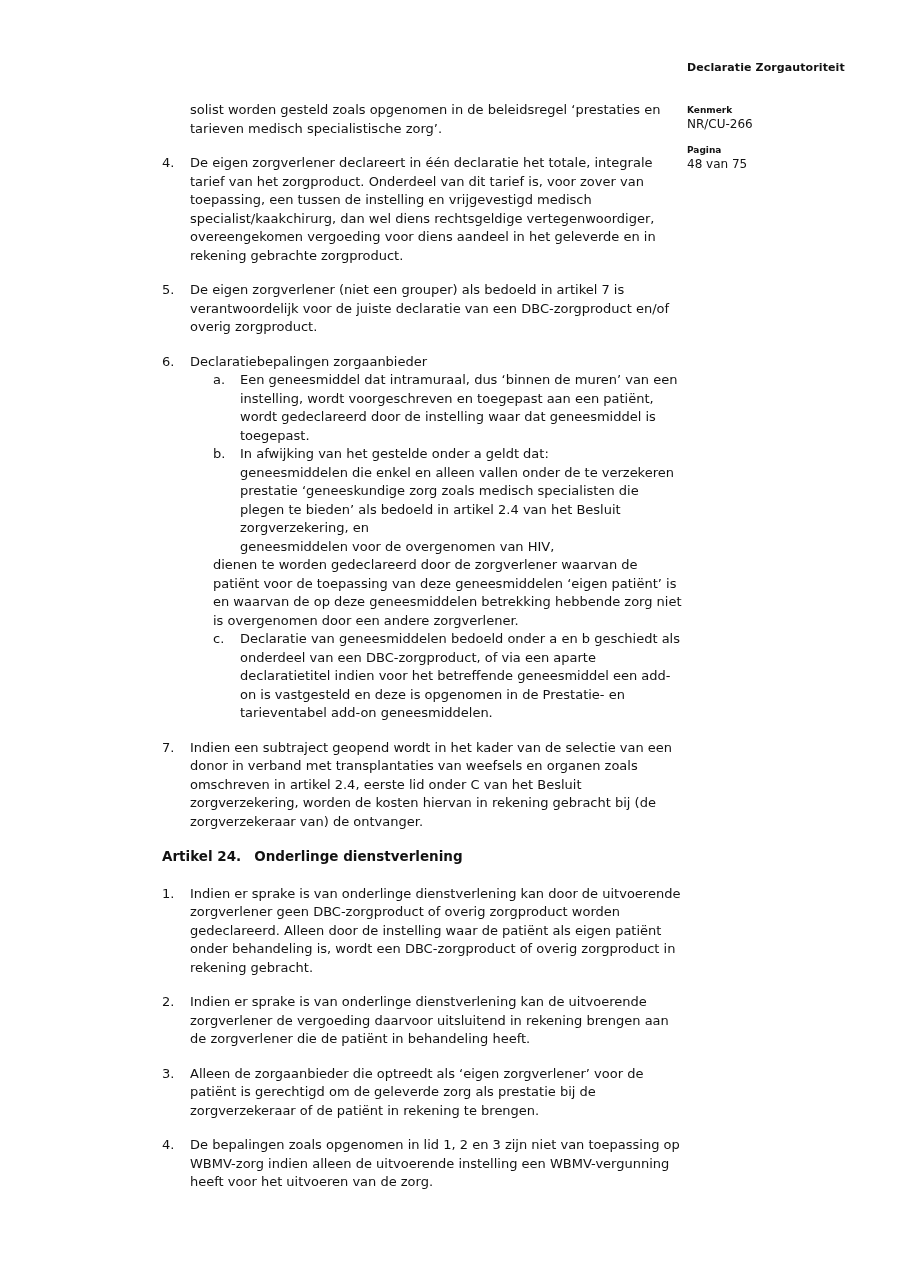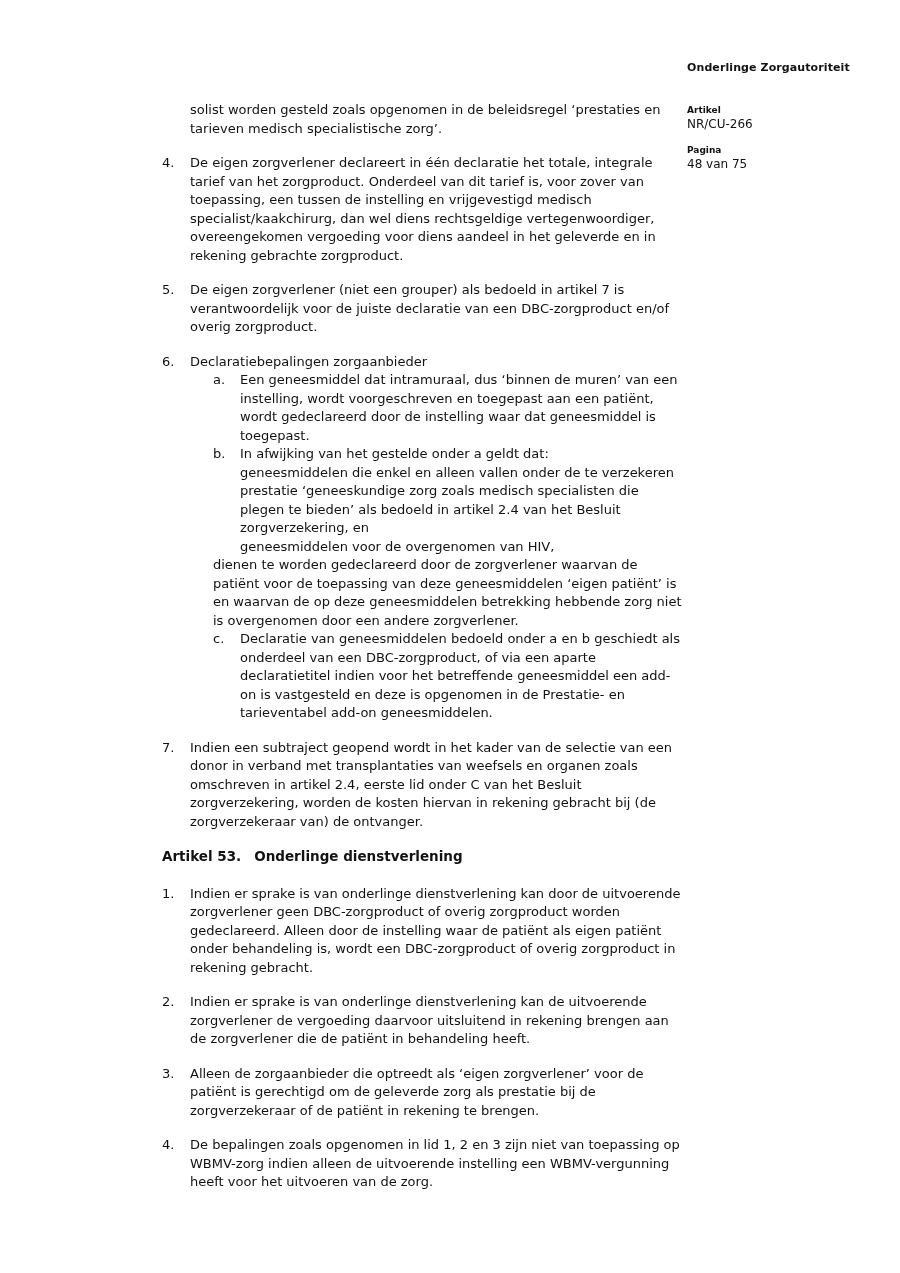--- a/index.html
+++ b/index.html
@@ -32,24 +32,24 @@
   .sub-letter { flex:0 0 27px; }
   .sub-body { flex:1; min-width:0; }
   .deep { }
   .cont-hang { margin-left:23px; }
   .article-heading { font-weight:bold; font-size:13.5px; margin:0 0 19px 0; }
   .article-heading .title { margin-left:13px; }
 </style>
 </head>
 <body>
 
-<div class="org-name">Onderlinge Zorgautoriteit</div>
+<div class="org-name">Declaratie Zorgautoriteit</div>
 
 <div class="sidebar">
-  <div class="meta-label">Artikel</div>
+  <div class="meta-label">Kenmerk</div>
   <div class="meta-value">NR/CU-266</div>
   <div class="meta-label">Pagina</div>
   <div class="meta-value">48 van 75</div>
 </div>
 
 <div class="main">
 
   <p class="intro">solist worden gesteld zoals opgenomen in de beleidsregel ‘prestaties en tarieven medisch specialistische zorg’.</p>
 
   <div class="item">
@@ -85,21 +85,21 @@
       </div>
     </div>
   </div>
 
   <div class="item">
     <span class="num">7.</span>
     <div class="itembody">Indien een subtraject geopend wordt in het kader van de selectie van een donor in verband met transplantaties van weefsels en organen zoals omschreven in artikel 2.4, eerste lid onder C van het Besluit zorgverzekering, worden de kosten hiervan in rekening gebracht bij (de zorgverzekeraar van) de ontvanger.</div>
   </div>
 
   <div class="article-heading">
-    <span>Artikel 53.</span><span class="title">Onderlinge dienstverlening</span>
+    <span>Artikel 24.</span><span class="title">Onderlinge dienstverlening</span>
   </div>
 
   <div class="item">
     <span class="num">1.</span>
     <div class="itembody">Indien er sprake is van onderlinge dienstverlening kan door de uitvoerende zorgverlener geen DBC-zorgproduct of overig zorgproduct worden gedeclareerd. Alleen door de instelling waar de patiënt als eigen patiënt onder behandeling is, wordt een DBC-zorgproduct of overig zorgproduct in rekening gebracht.</div>
   </div>
 
   <div class="item">
     <span class="num">2.</span>
     <div class="itembody">Indien er sprake is van onderlinge dienstverlening kan de uitvoerende zorgverlener de vergoeding daarvoor uitsluitend in rekening brengen aan de zorgverlener die de patiënt in behandeling heeft.</div>

